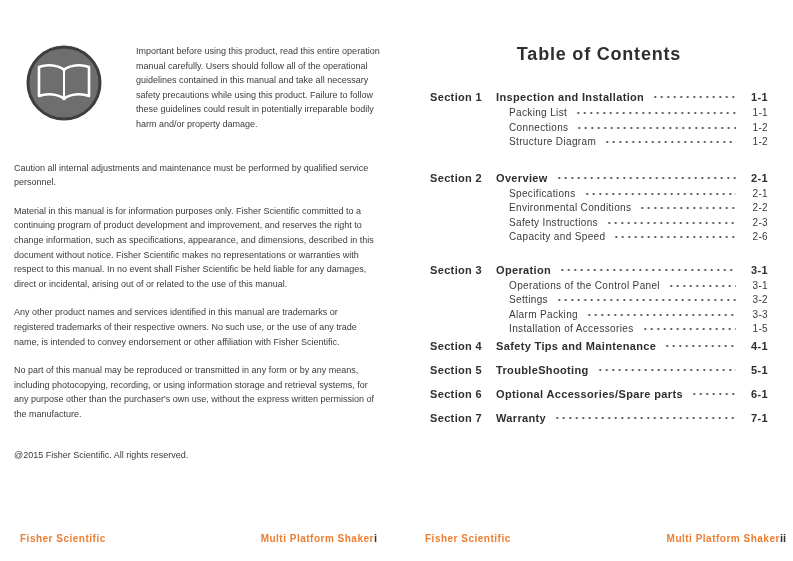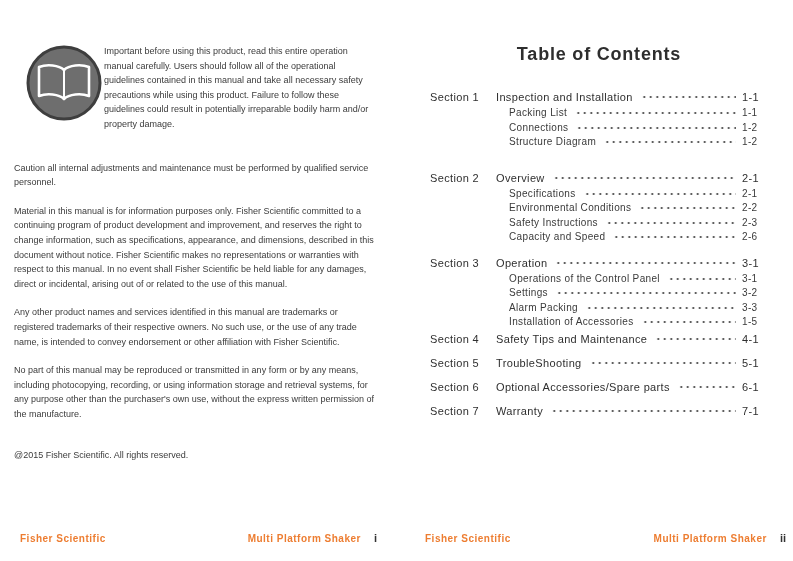--- a/index.html
+++ b/index.html
@@ -3,52 +3,52 @@
 <meta charset="utf-8">
 <style>
   html,body{margin:0;padding:0}
   body{
     width:793px;height:561px;position:relative;overflow:hidden;
     background:#ffffff;color:#3b3b3b;
     font-family:"Liberation Sans", sans-serif;
   }
   
   .left-page{position:absolute;left:14px;top:44px;width:366px}
-  .intro{display:flex;gap:1px}
+  .intro{display:flex;gap:33px}
   .icon-wrap{flex:0 0 auto;margin-left:11px}
   .intro-text{width:272px;font-size:9px;line-height:14.6px}
   .para{font-size:9px;line-height:14.6px;margin-top:14px;width:366px}
   .para.after-intro{margin-top:29px}
   .copyright{margin-top:27px;font-size:9px;line-height:14.6px}
 
   
   .right-page{position:absolute;left:430px;top:44px;width:338px}
   .toc-title{text-align:center;font-size:18px;font-weight:bold;letter-spacing:0.8px;color:#2e2e2e}
   .toc-list{margin-top:23px}
   .toc-row{display:flex;align-items:baseline;font-size:10px;letter-spacing:0.35px;line-height:14.5px;color:#3a3a3a}
-  .toc-row.section{font-weight:normal;font-size:11px;line-height:18px;color:#2f2f2f}
+  .toc-row.section{font-weight:bold;font-size:11px;line-height:18px;color:#2f2f2f}
   .toc-label{flex:0 0 66px}
   .toc-row.sub{padding-left:79px}
   .toc-entry-title{white-space:nowrap}
   .leader{
     flex:1;align-self:stretch;margin:0 6px 0 8px;min-width:12px;
     background-image:radial-gradient(circle,#3f3f3f 0.9px,transparent 1.15px);
     background-size:6.5px 6px;background-repeat:repeat-x;background-position:left center;
   }
-  .toc-page{flex:0 0 26px;text-align:left;white-space:nowrap}
-  .mt19{margin-top:19px}.mt15{margin-top:9px}.mt12{}.mt6{margin-top:6px}
+  .toc-page{flex:0 0 26px;text-align:right;white-space:nowrap}
+  .mt19{margin-top:19px}.mt15{margin-top:16px}.mt12{}.mt6{margin-top:6px}
 
   
   .footer{
     position:absolute;top:532px;display:flex;justify-content:space-between;align-items:flex-end;
     font-size:10px;font-weight:bold;letter-spacing:0.5px;color:#ED7D31;
   }
   .footer-left{left:20px;width:357px}
   .footer-right{left:425px;width:361px}
-  .product-group{display:flex;align-items:baseline;gap:13px}
+  .product-group{display:flex;align-items:baseline;}
   .page-num{color:#333333;font-size:11px;letter-spacing:0}
 </style>
 </head>
 <body>
 
 <div class="left-page">
   <div class="intro">
     <div class="icon-wrap">
       <svg width="78" height="78" viewBox="0 0 78 78" aria-hidden="true">
         <circle cx="39" cy="39" r="36" fill="#6e6e6e" stroke="#3e3e3e" stroke-width="3"></circle>

